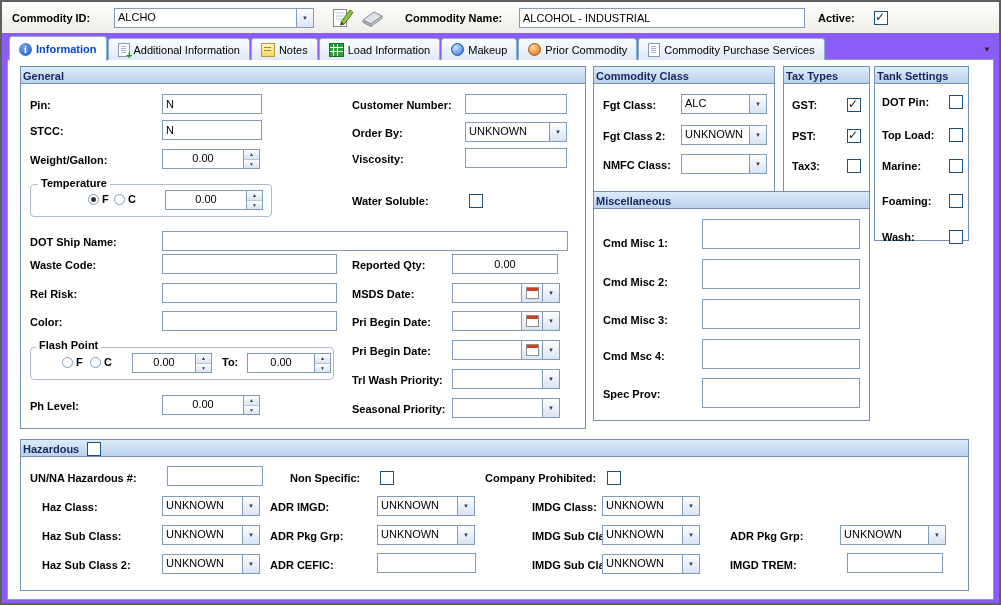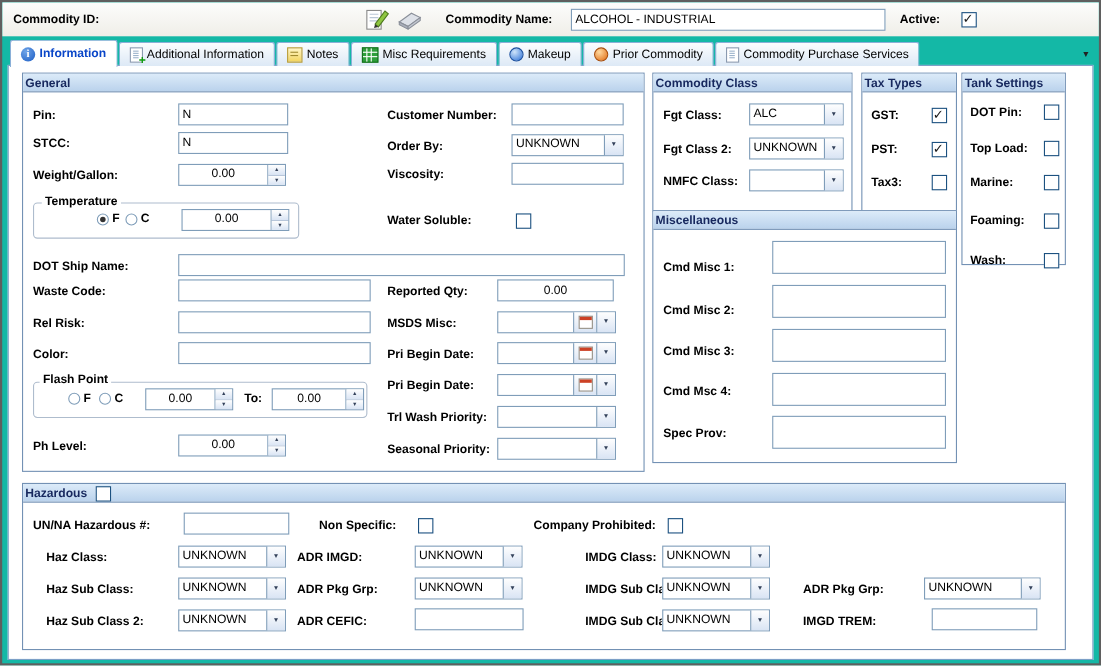--- a/index.html
+++ b/index.html
@@ -1,17 +1,17 @@
 <!DOCTYPE html>
 <html><head>
 <meta charset="utf-8">
 <style>
   html,body{margin:0;padding:0;background:#d8d4cc;}
   #app{position:relative;width:1001px;height:605px;box-sizing:border-box;border:2px solid #5f5f5f;
-       background:#14b8a6;font-family:"Liberation Sans",sans-serif;overflow:hidden;}
+       background:#8b5cf6;font-family:"Liberation Sans",sans-serif;overflow:hidden;}
   
   #topbar{position:absolute;left:0;top:0;width:100%;height:31px;
           background:linear-gradient(#fdfdfc,#efeee8);}
   .lbl{position:absolute;font:bold 11px "Liberation Sans",sans-serif;color:#000;white-space:nowrap;}
   .tinput{position:absolute;height:20px;border:1px solid #7f9db9;background:#fff;
           font:11px "Liberation Sans",sans-serif;padding:0 3px;box-sizing:border-box;outline:none;}
   .tinput.center{text-align:center;}
   .tall{height:30px;}
   
   .combo{position:absolute;height:20px;border:1px solid #7f9db9;background:#fff;box-sizing:border-box;
@@ -79,20 +79,24 @@
          background:#fff;box-sizing:border-box;z-index:1;}
   .toolbtn{position:absolute;cursor:default;}
 </style>
 </head>
 <body>
 
 <div id="app">
 
   <div id="topbar">
     <span class="lbl" style="left:10px;top:10px">Commodity ID:</span>
+    <div class="combo" style="left:112px;top:6px;width:200px">
+      <span class="ctxt">ALCHO</span>
+      <span class="cbtn">▼</span>
+    </div>
     <span class="toolbtn" style="left:330px;top:4px">
       <svg width="24" height="23" viewBox="0 0 24 23">
         <rect x="1.5" y="3.5" width="13" height="17" fill="#ffffff" stroke="#8a8a8a"></rect>
         <line x1="4" y1="7" x2="12" y2="7" stroke="#b9c6d6"></line>
         <line x1="4" y1="10" x2="12" y2="10" stroke="#b9c6d6"></line>
         <line x1="4" y1="13" x2="12" y2="13" stroke="#b9c6d6"></line>
         <polygon points="9,16 18,4 21,6.5 12,18.5" fill="#8fc641" stroke="#4e7a1e"></polygon>
         <polygon points="9,16 12,18.5 8,19.5" fill="#333333"></polygon>
       </svg>
     </span>
@@ -117,21 +121,21 @@
     <div class="tab">
       <span class="tic ti-sheet ti-addinfo"></span>
       <span>Additional Information</span>
     </div>
     <div class="tab">
       <span class="tic ti-notes"></span>
       <span>Notes</span>
     </div>
     <div class="tab">
       <span class="tic ti-load"></span>
-      <span>Misc Requirements</span>
+      <span>Load Information</span>
     </div>
     <div class="tab">
       <span class="tic ti-makeup"></span>
       <span>Makeup</span>
     </div>
     <div class="tab">
       <span class="tic ti-prior"></span>
       <span>Prior Commodity</span>
     </div>
     <div class="tab">
@@ -222,21 +226,21 @@
     <span class="ctxt">UNKNOWN</span>
     <span class="cbtn">▼</span>
   </div>
   <span class="lbl" style="left:350px;top:151px;z-index:2">Viscosity:</span>
   <input class="tinput" style="left: 463px; top: 146px; width: 102px; z-index: 2;" value="">
   <span class="lbl" style="left:350px;top:193px;z-index:2">Water Soluble:</span>
   <span class="check" style="left:467px;top:192px;z-index:2"></span>
   <span class="lbl" style="left:350px;top:257px;z-index:2">Reported Qty:</span>
   <input class="tinput center" style="left: 450px; top: 252px; width: 106px; z-index: 2;" value="0.00">
 
-  <span class="lbl" style="left:350px;top:286px;z-index:2">MSDS Misc:</span>
+  <span class="lbl" style="left:350px;top:286px;z-index:2">MSDS Date:</span>
   <div class="datebox" style="left:450px;top:281px;width:108px;z-index:2">
     <span class="dtxt"></span>
     <span class="dbtn">
         <span class="cal"></span>
       </span>
     <span class="cbtn">▼</span>
   </div>
   <span class="lbl" style="left:350px;top:314px;z-index:2">Pri Begin Date:</span>
   <div class="datebox" style="left:450px;top:309px;width:108px;z-index:2">
     <span class="dtxt"></span>

